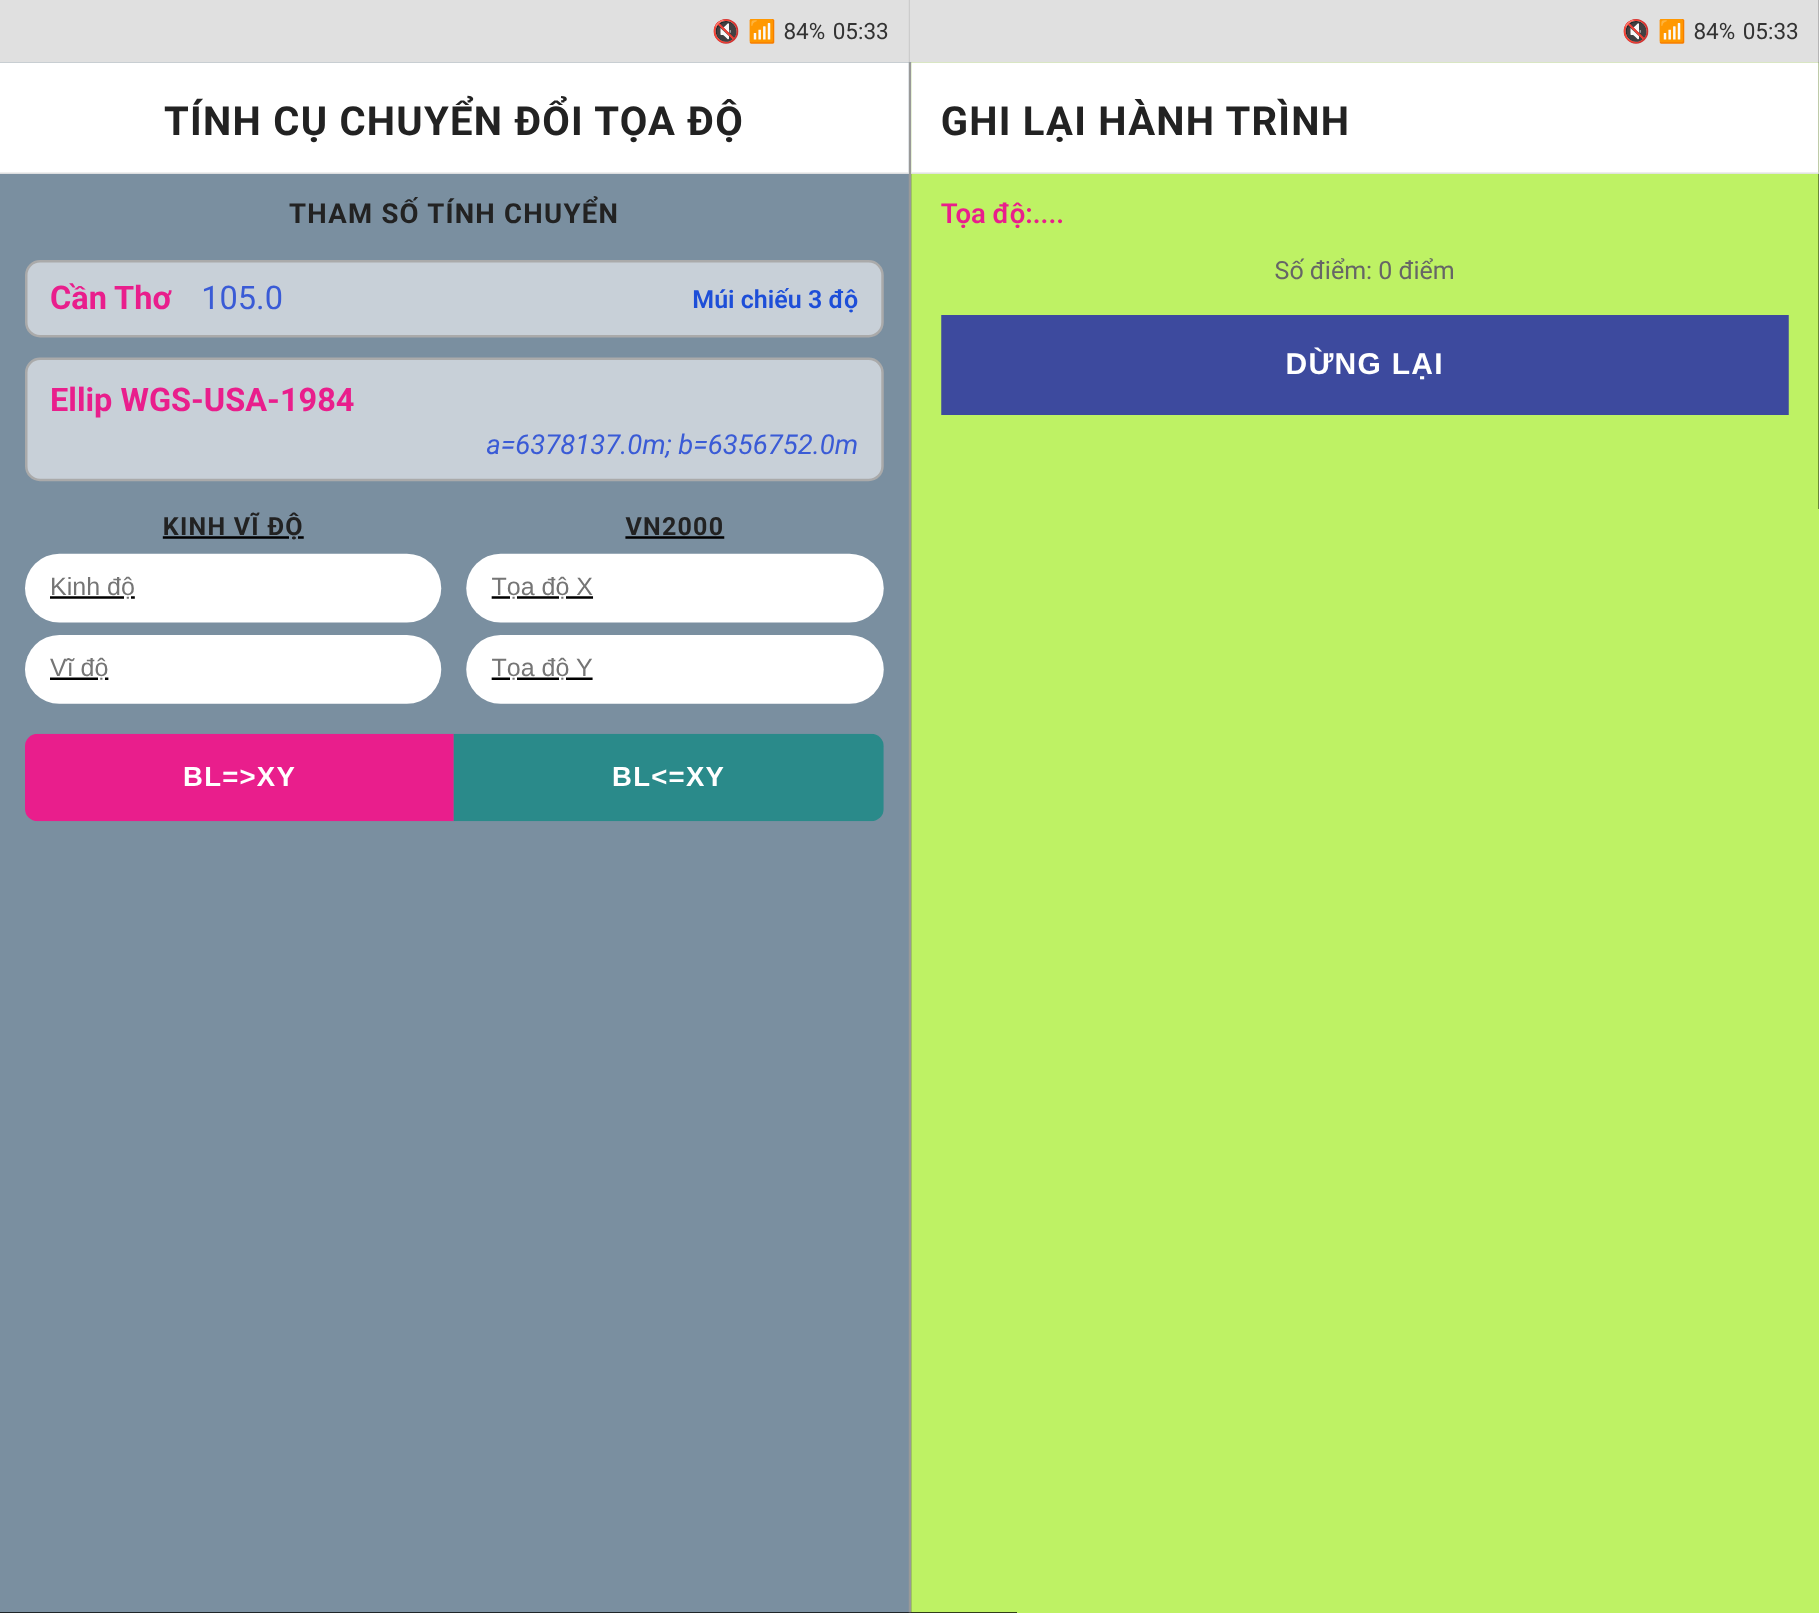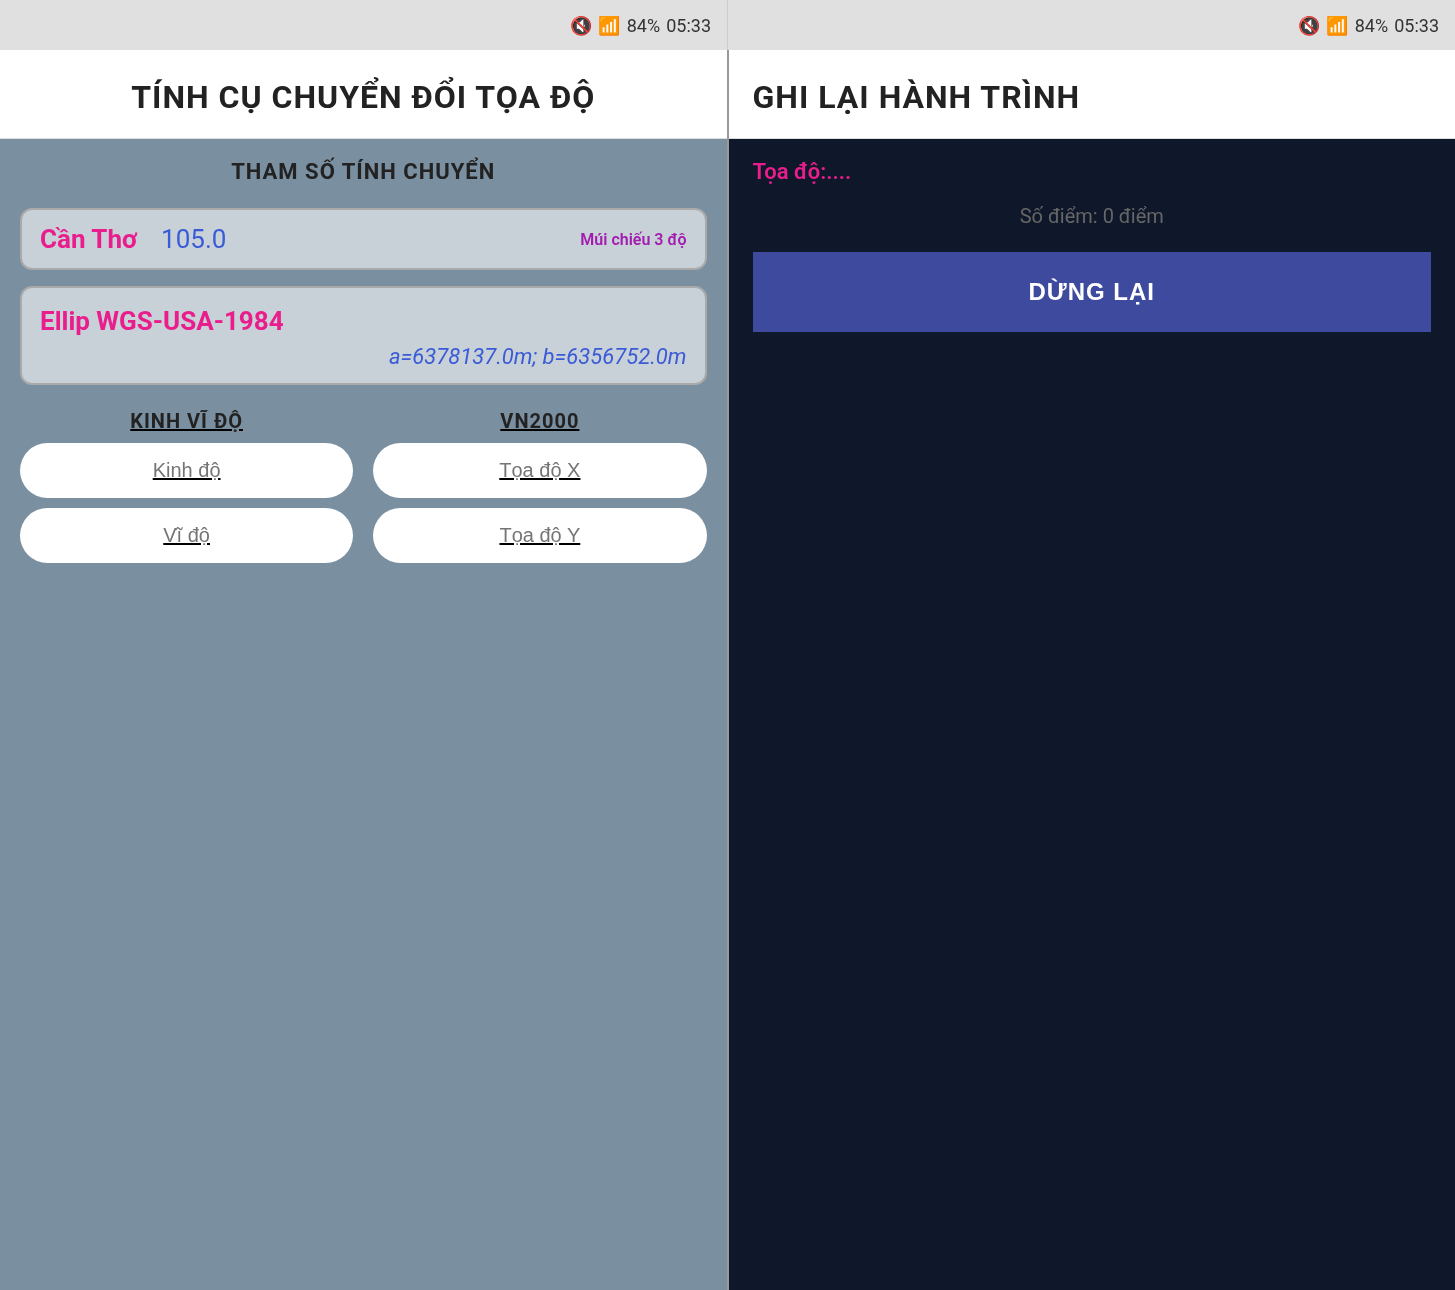--- a/index.html
+++ b/index.html
@@ -106,23 +106,23 @@
       font-weight: 700;
       color: #e91e8c;
     }
 
     .param-location-value {
       font-size: 26px;
       color: #3a5bd6;
     }
 
     .param-projection {
-      font-size: 16px;
+      font-size: 20px;
       font-weight: 600;
-      color: #a21caf;
+      color: #1d4ed8;
     }
 
     .param-box2 {
       background: #c8d0d8;
       border-radius: 12px;
       border: 2px solid #aaa;
       padding: 18px 18px 14px;
       display: flex;
       flex-direction: column;
       gap: 8px;
@@ -165,21 +165,20 @@
 
     .coord-input {
       background: #fff;
       border: none;
       border-radius: 30px;
       padding: 16px 20px;
       font-size: 20px;
       color: #b91c1c;
       outline: none;
       width: 100%;
-      text-align: center;
     }
 
     .convert-buttons {
       display: flex;
       margin-top: 8px;
       border-radius: 10px;
       overflow: hidden;
     }
 
     .btn-bl-xy {
@@ -204,21 +203,21 @@
       padding: 22px 0;
       text-align: center;
       border: none;
       cursor: pointer;
       letter-spacing: 1px;
     }
 
     
     .right-panel {
       flex: 1;
-      background: #0f172a;
+      background: #bef264;
       display: flex;
       flex-direction: column;
     }
 
     .right-header {
       background: #fff;
       padding: 28px 24px 22px;
       border-bottom: 1px solid #ddd;
     }
     .right-header-title {
@@ -342,20 +341,24 @@
           <input class="coord-input" type="text" placeholder="Kinh độ" style="">
           <input class="coord-input" type="text" placeholder="Vĩ độ" style="">
         </div>
         <div class="coords-col">
           <div class="coords-col-label">VN2000</div>
           <input class="coord-input" type="text" placeholder="Tọa độ X" style="">
           <input class="coord-input" type="text" placeholder="Tọa độ Y" style="">
         </div>
       </div>
 
+      <div class="convert-buttons">
+        <button class="btn-bl-xy">BL=&gt;XY</button>
+        <button class="btn-xy-bl">BL&lt;=XY</button>
+      </div>
     </div>
   </div>
 
   <div class="right-panel">
     <div class="right-header">
       <span class="right-header-title">GHI LẠI HÀNH TRÌNH</span>
     </div>
 
     <div class="right-body">
       <span class="toa-do-label">Tọa độ:....</span>

